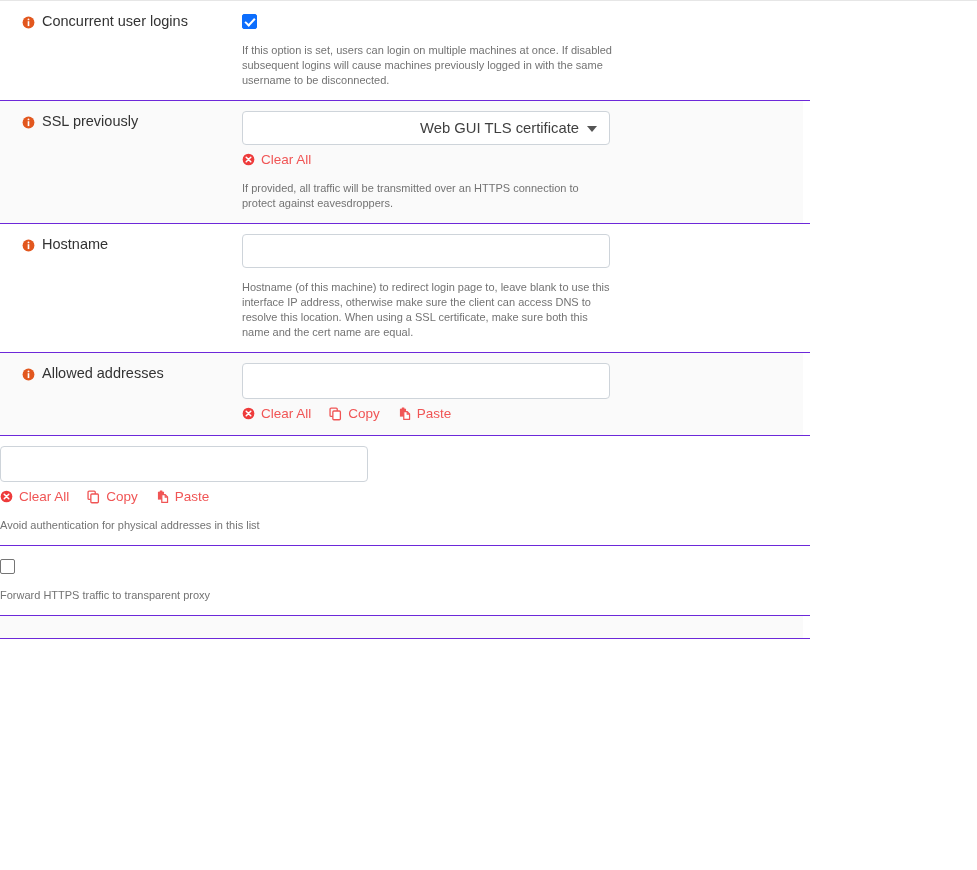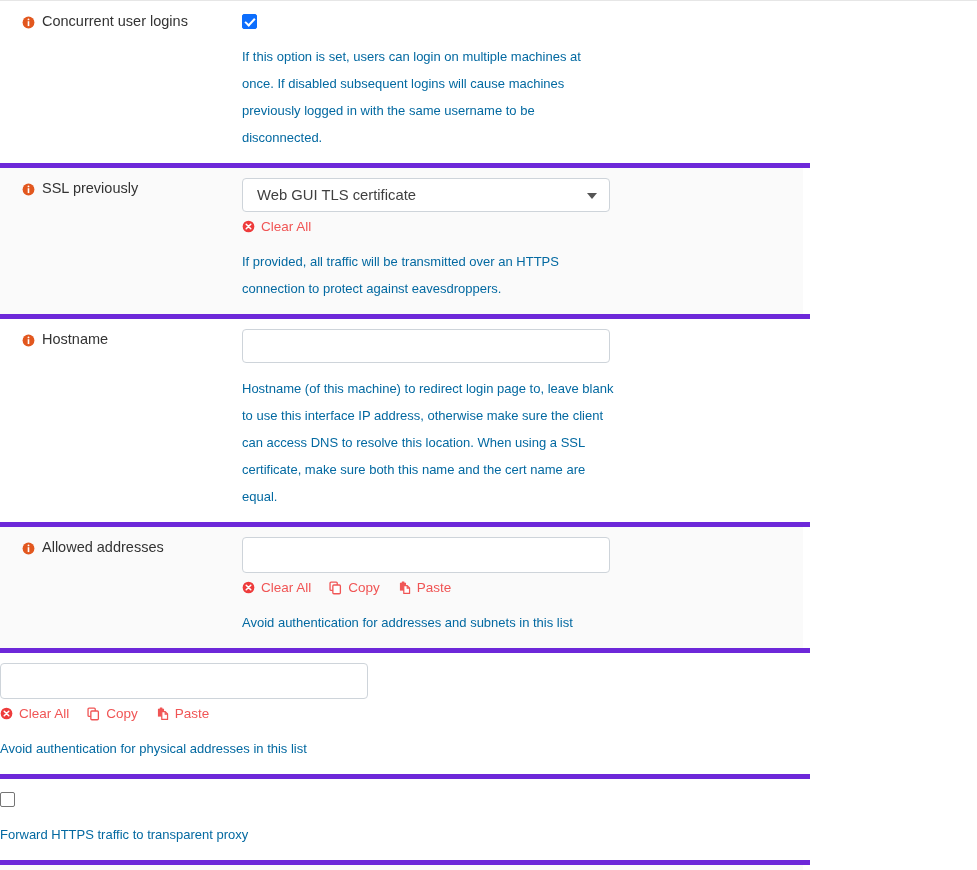--- a/index.html
+++ b/index.html
@@ -17,21 +17,21 @@
   .form-sheet {
     width: 977px;
     border-top: 1px solid #e6e6e6;
   }
 
   .form-row {
     display: flex;
     align-items: flex-start;
     position: relative;
     width: 810px;
-    border-bottom: 5px solid #6d28d9;
+    border-bottom: 1px solid #6d28d9;
     background: #ffffff;
   }
   .form-row.alt { background: #fafafa; }
   
   .form-row.alt::after {
     content: "";
     position: absolute;
     top: 0; right: 0; bottom: 0;
     width: 7px;
     background: #ffffff;
@@ -99,20 +99,21 @@
   .ctrl-select {
     position: relative;
     width: 368px;
     height: 34px;
     border: 1px solid #ced4da;
     border-radius: 4px;
     background: #ffffff;
     display: flex;
     align-items: center;
     padding: 0 30px 0 14px;
+    justify-content: flex-end;
   }
   .select-value {
     font-size: 14.8px;
     color: #3f3f3f;
     white-space: nowrap;
     overflow: hidden;
     text-overflow: ellipsis;
   }
   .select-caret {
     position: absolute;
@@ -164,23 +165,23 @@
     cursor: pointer;
     text-decoration: none;
     white-space: nowrap;
     text-align: right;
   }
   .action-icon { display: inline-flex; width: 14px; height: 14px; }
 
   .help-text {
     width: 372px;
     margin-top: 12px;
-    font-size: 13px;
-    line-height: 27px;
-    color: #0369a1;
+    font-size: 11px;
+    line-height: 15px;
+    color: #737373;
   }
   .help-text.tight { margin-top: 10px; }
 </style>
 </head>
 <body>
 
 <div class="form-sheet">
     <div class="form-row">
       <div class="label-cell">
         <span class="info-icon"><svg viewBox="0 0 16 16" width="13" height="13" aria-hidden="true">
@@ -269,21 +270,20 @@
               <svg viewBox="0 0 16 16" width="14" height="14" aria-hidden="true">
                 <path d="M2.2 2.0 h7.0 v9.0 h-7.0 z" fill="#f05555"></path>
                 <rect x="4.2" y="0.6" width="3.2" height="2.0" rx="0.5" fill="#f05555"></rect>
                 <path d="M6.6 5.4 h4.0 l2.6 2.6 v6.2 h-6.6 z" fill="#ffffff" stroke="#f05555" stroke-width="1.4" stroke-linejoin="round"></path>
                 <path d="M10.5 5.5 v2.7 h2.6" fill="none" stroke="#f05555" stroke-width="1.3"></path>
               </svg>
             </span>
             <span>Paste</span>
           </span>
         </div>
-        <div class="help-text">Avoid authentication for addresses and subnets in this list</div>
       </div>
     </div>
     <div class="form-row">
       <div class="field-cell">
         <textarea class="ctrl-textarea" style=""></textarea>
         <div class="action-row">
           <span class="action-link">
             <span class="action-icon">
               <svg viewBox="0 0 16 16" width="13" height="13" aria-hidden="true">
                 <circle cx="8" cy="8" r="7.2" fill="#ee3b3b"></circle>

